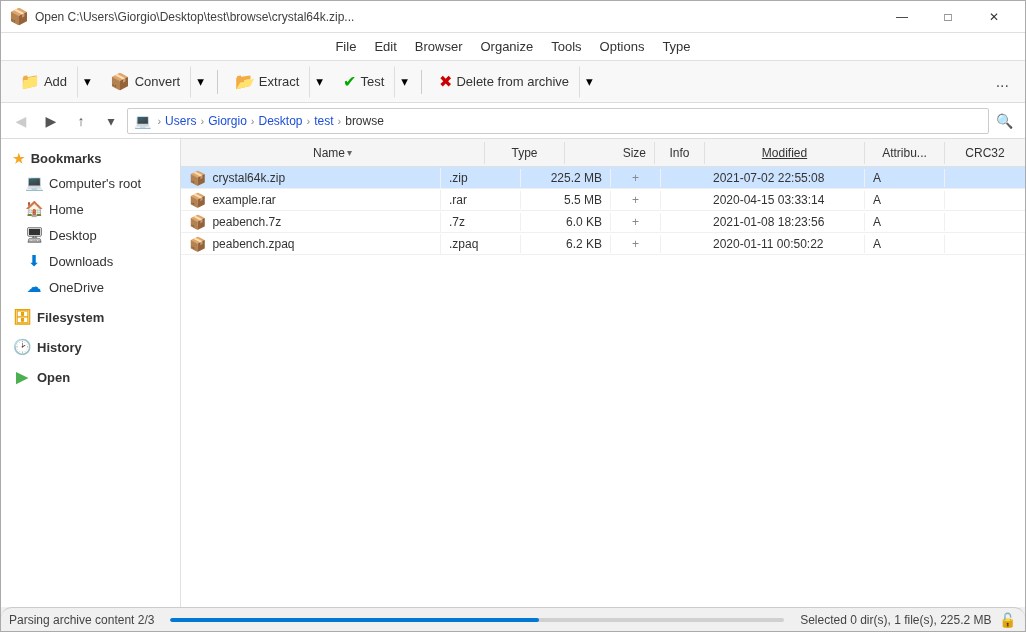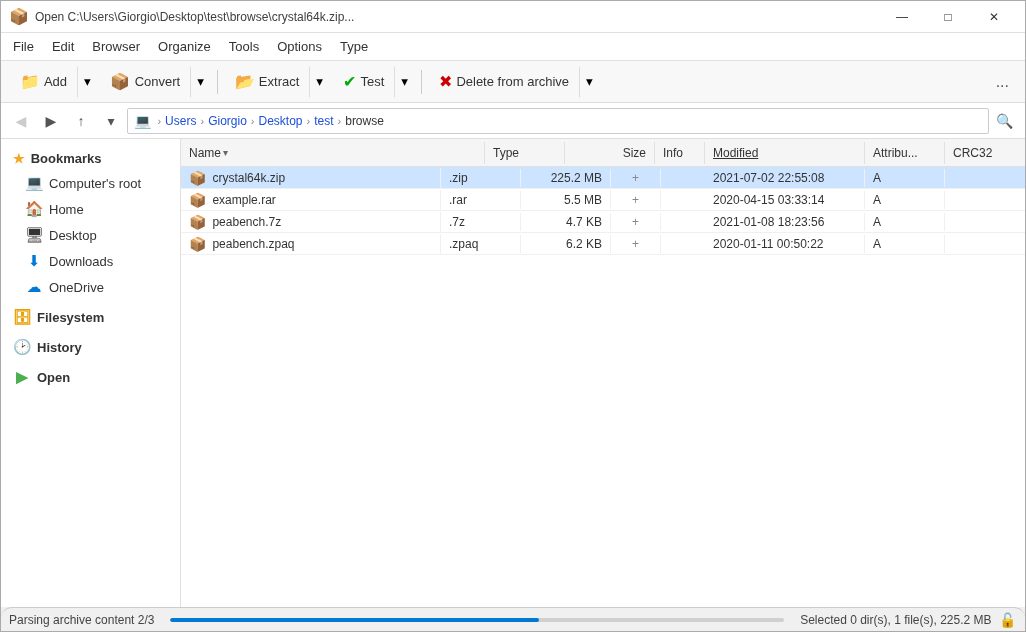--- a/index.html
+++ b/index.html
@@ -6,21 +6,21 @@
     body { font-family: 'Segoe UI', sans-serif; font-size: 13px; background: #f0f0f0; width: 1026px; height: 632px; overflow: hidden; display: flex; flex-direction: column; }
 
     
     .title-bar { background: #fff; height: 32px; display: flex; align-items: center; justify-content: space-between; padding: 0 8px; border-bottom: 1px solid #e0e0e0; user-select: none; }
     .title-bar-left { display: flex; align-items: center; gap: 6px; }
     .title-bar-title { font-size: 12px; color: #404040; }
     .title-bar-controls { display: flex; gap: 0; }
     .title-bar-btn { width: 46px; height: 32px; border: none; background: transparent; cursor: pointer; display: flex; align-items: center; justify-content: center; font-size: 12px; color: #333; }
 
     
-    .menu-bar { background: #fff; height: 28px; display: flex; align-items: center; padding: 0 4px; border-bottom: 1px solid #e0e0e0; gap: 2px; }
+    .menu-bar { background: #fff; height: 28px; display: flex; align-items: center; padding: 0 4px; border-bottom: 1px solid #e0e0e0; gap: 2px; justify-content: center; }
     .menu-item { padding: 2px 8px; cursor: pointer; font-size: 13px; color: #333; border-radius: 2px; }
 
     
     .toolbar { background: #f8f8f8; height: 42px; display: flex; align-items: center; padding: 0 8px; border-bottom: 1px solid #ddd; gap: 2px; }
     .tool-btn { display: flex; align-items: center; gap: 4px; padding: 5px 10px; border: 1px solid transparent; background: transparent; cursor: pointer; border-radius: 2px; font-size: 13px; color: #333; height: 32px; }
     .tool-btn .btn-icon { font-size: 16px; }
     .tool-btn-dropdown { padding: 5px 6px; border-left: 1px solid #ddd; cursor: pointer; background: transparent; border-top: 1px solid transparent; border-right: 1px solid transparent; border-bottom: 1px solid transparent; border-radius: 0 2px 2px 0; height: 32px; display: flex; align-items: center; }
     .tool-group { display: flex; align-items: center; }
     .tool-group .tool-btn { border-radius: 2px 0 0 2px; border-right: none; }
     .separator { width: 1px; height: 24px; background: #ccc; margin: 0 4px; }
@@ -60,21 +60,21 @@
     .star-icon { color: #f5a623; }
     .downloads-icon { color: #0078d4; }
     .onedrive-icon { color: #0078d4; }
     .filesystem-icon { color: #e8a000; }
     .history-icon { color: #0078d4; }
     .open-icon { color: #4caf50; }
 
     
     .file-panel { flex: 1; display: flex; flex-direction: column; overflow: hidden; background: #fff; }
     .file-header { display: flex; align-items: center; border-bottom: 1px solid #e0e0e0; background: #f5f5f5; height: 28px; padding: 0; }
-    .col-header { padding: 4px 8px; font-size: 12px; color: #333; font-weight: 500; cursor: pointer; white-space: nowrap; display: flex; align-items: center; gap: 2px; }
+    .col-header { padding: 4px 8px; font-size: 12px; color: #333; font-weight: 500; cursor: pointer; white-space: nowrap; display: flex; align-items: center; gap: 2px; justify-content: center; }
     .col-name { flex: 1; min-width: 200px; border-right: 1px solid #e0e0e0; }
     .col-type { width: 80px; border-right: 1px solid #e0e0e0; }
     .col-size { width: 90px; text-align: right; border-right: 1px solid #e0e0e0; justify-content: flex-end; }
     .col-info { width: 50px; border-right: 1px solid #e0e0e0; }
     .col-modified { width: 160px; border-right: 1px solid #e0e0e0; text-decoration: underline; }
     .col-attrib { width: 80px; border-right: 1px solid #e0e0e0; }
     .col-crc { width: 80px; }
 
     .file-list { flex: 1; overflow-y: auto; }
     .file-row { display: flex; align-items: center; height: 22px; border-bottom: 1px solid #f0f0f0; cursor: pointer; }
@@ -293,21 +293,21 @@
       <div class="file-cell file-cell-modified">2020-04-15 03:33:14</div>
       <div class="file-cell file-cell-attrib">A</div>
       <div class="file-cell file-cell-crc"></div>
     </div>
           <div class="file-row">
       <div class="file-cell file-cell-name">
         <span style="color:#e8a000; font-size:14px;">📦</span>
         <span>peabench.7z</span>
       </div>
       <div class="file-cell file-cell-type">.7z</div>
-      <div class="file-cell file-cell-size">4.7 KB</div>
+      <div class="file-cell file-cell-size">6.0 KB</div>
       <div class="file-cell file-cell-info">
               <span class="plus-icon">+</span>
             </div>
       <div class="file-cell file-cell-modified">2021-01-08 18:23:56</div>
       <div class="file-cell file-cell-attrib">A</div>
       <div class="file-cell file-cell-crc"></div>
     </div>
           <div class="file-row">
       <div class="file-cell file-cell-name">
         <span style="color:#e8a000; font-size:14px;">📦</span>

